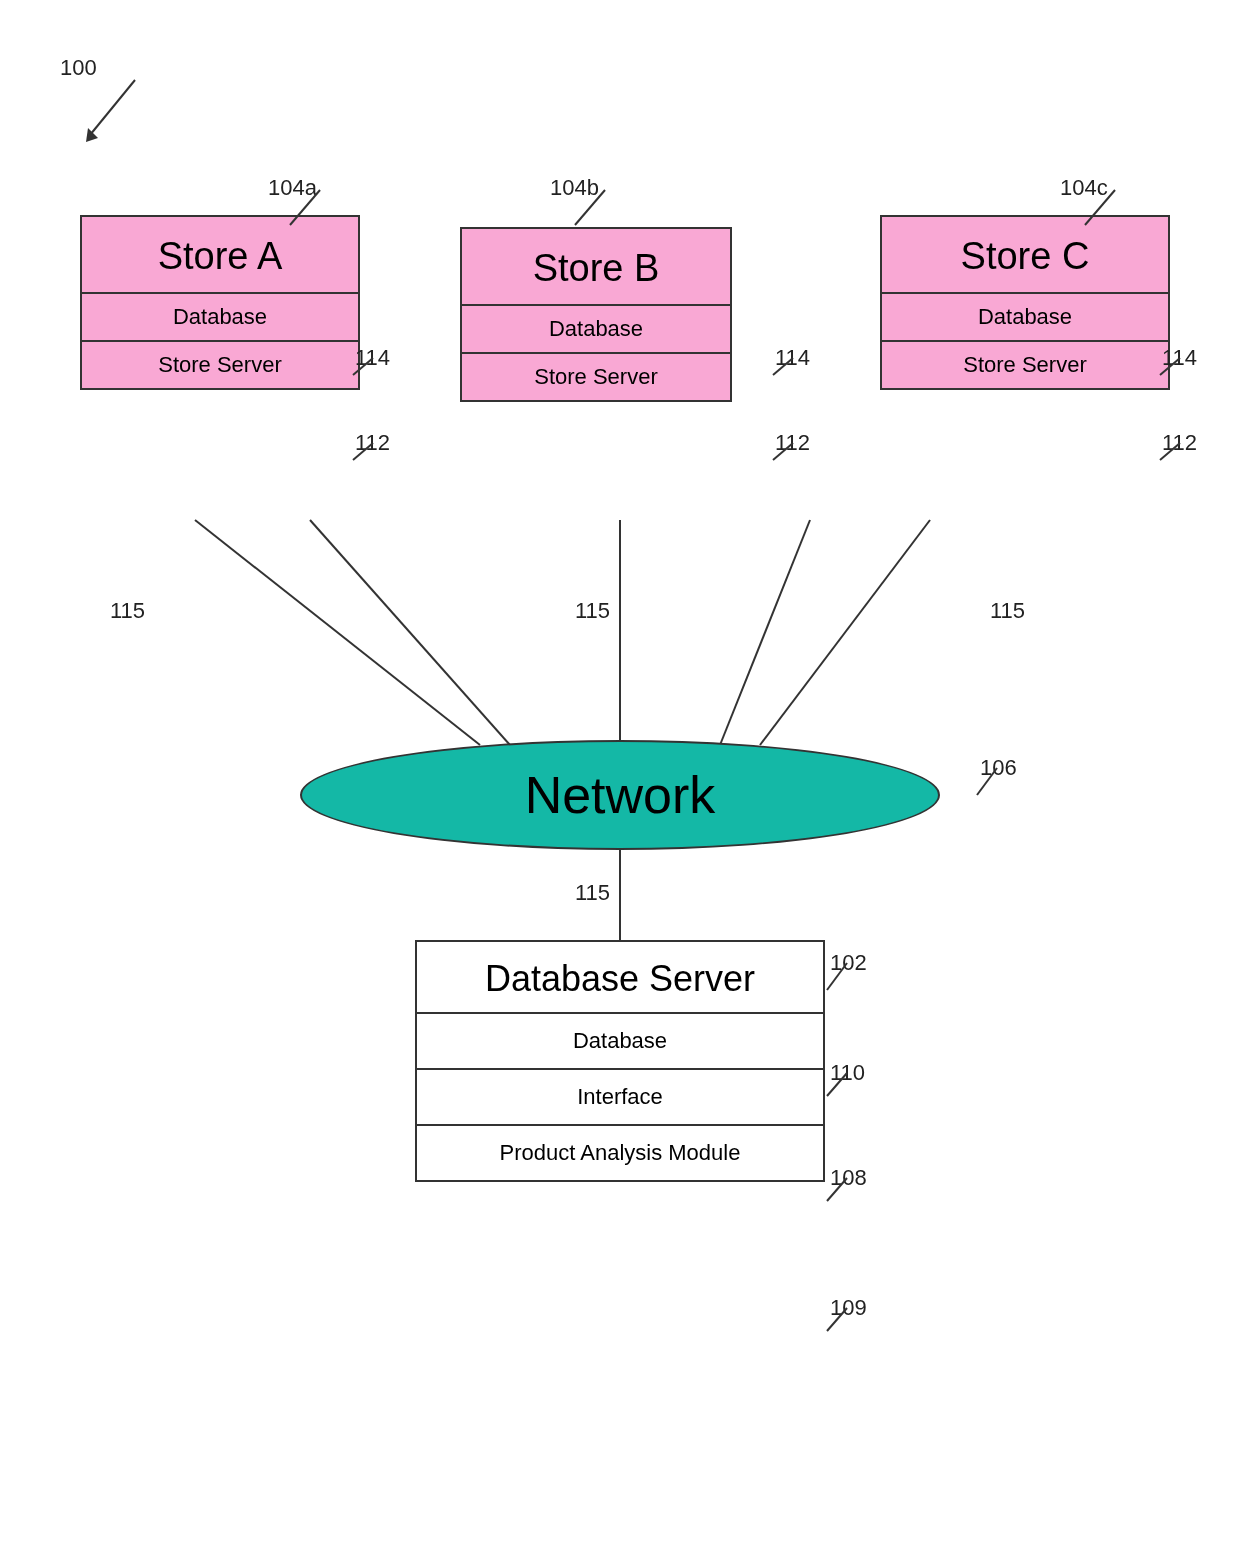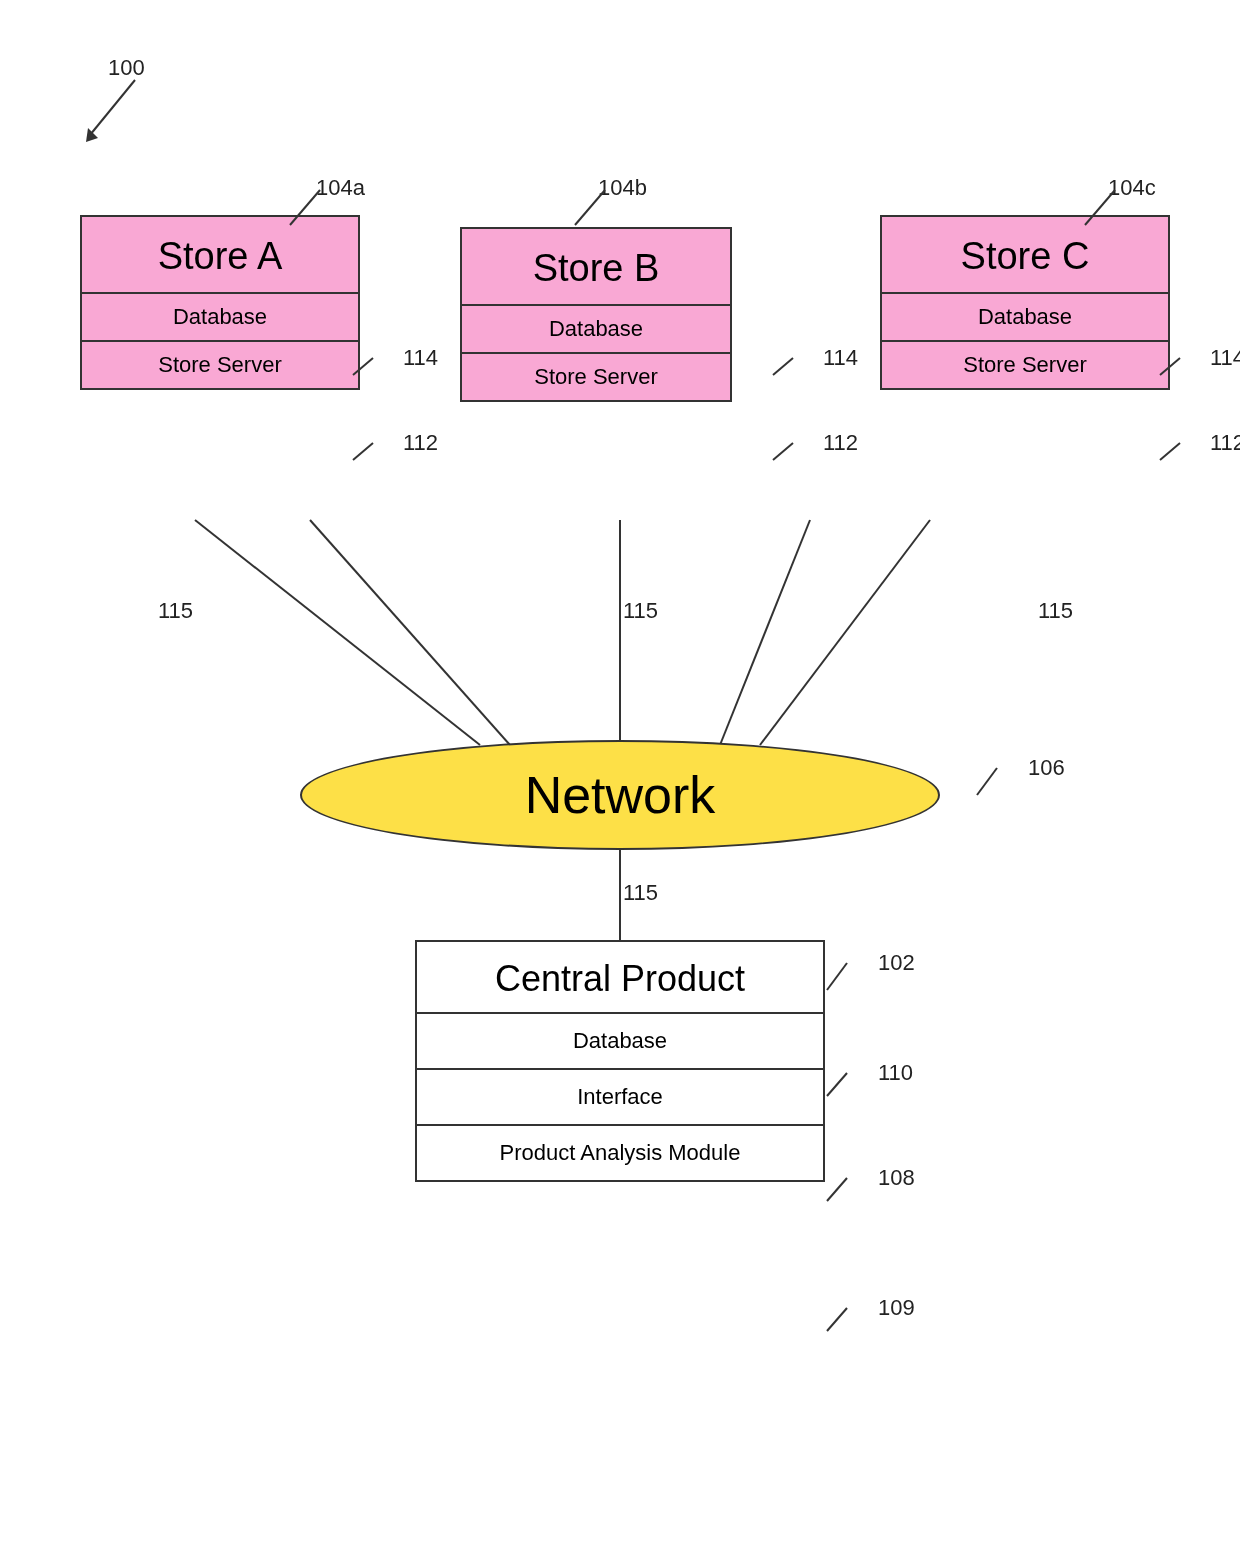--- a/index.html
+++ b/index.html
@@ -17,21 +17,20 @@
       height: 100%;
       position: relative;
     }
 
     
     .ref-label {
       position: absolute;
       font-size: 22px;
       color: #222;
       font-family: Arial, sans-serif;
-      margin-left: 48px;
     }
 
     
     .store-box {
       position: absolute;
       border: 2.5px solid #333;
       background: #f9a8d4;
     }
 
     .store-title {
@@ -51,21 +50,21 @@
 
     .store-section:last-child {
       border-bottom: none;
     }
 
     
     .network-ellipse {
       position: absolute;
       border: 2.5px solid #333;
       border-radius: 50%;
-      background: #fde047;
+      background: #14b8a6;
       display: flex;
       align-items: center;
       justify-content: center;
     }
 
     .network-label {
       font-size: 52px;
       font-weight: normal;
       text-align: center;
     }
@@ -209,21 +208,21 @@
   <div class="network-ellipse" style="left: 300px; top: 740px; width: 640px; height: 110px;">
     <span class="network-label">Network</span>
   </div>
 
   <div class="ref-label" style="left: 980px; top: 755px;">106</div>
   <svg style="position:absolute;top:763px;left:972px;width:30px;height:40px;">
     <line x1="25" y1="5" x2="5" y2="32" stroke="#333" stroke-width="2"></line>
   </svg>
 
   <div class="central-box" style="left: 415px; top: 940px; width: 410px;">
-    <div class="central-title">Central Product</div>
+    <div class="central-title">Database Server</div>
     <div class="central-section">Database</div>
     <div class="central-section">Interface</div>
     <div class="central-section">Product Analysis Module</div>
   </div>
 
   <div class="ref-label" style="left: 830px; top: 950px;">102</div>
   <svg style="position:absolute;top:958px;left:822px;width:30px;height:40px;">
     <line x1="25" y1="5" x2="5" y2="32" stroke="#333" stroke-width="2"></line>
   </svg>
 

